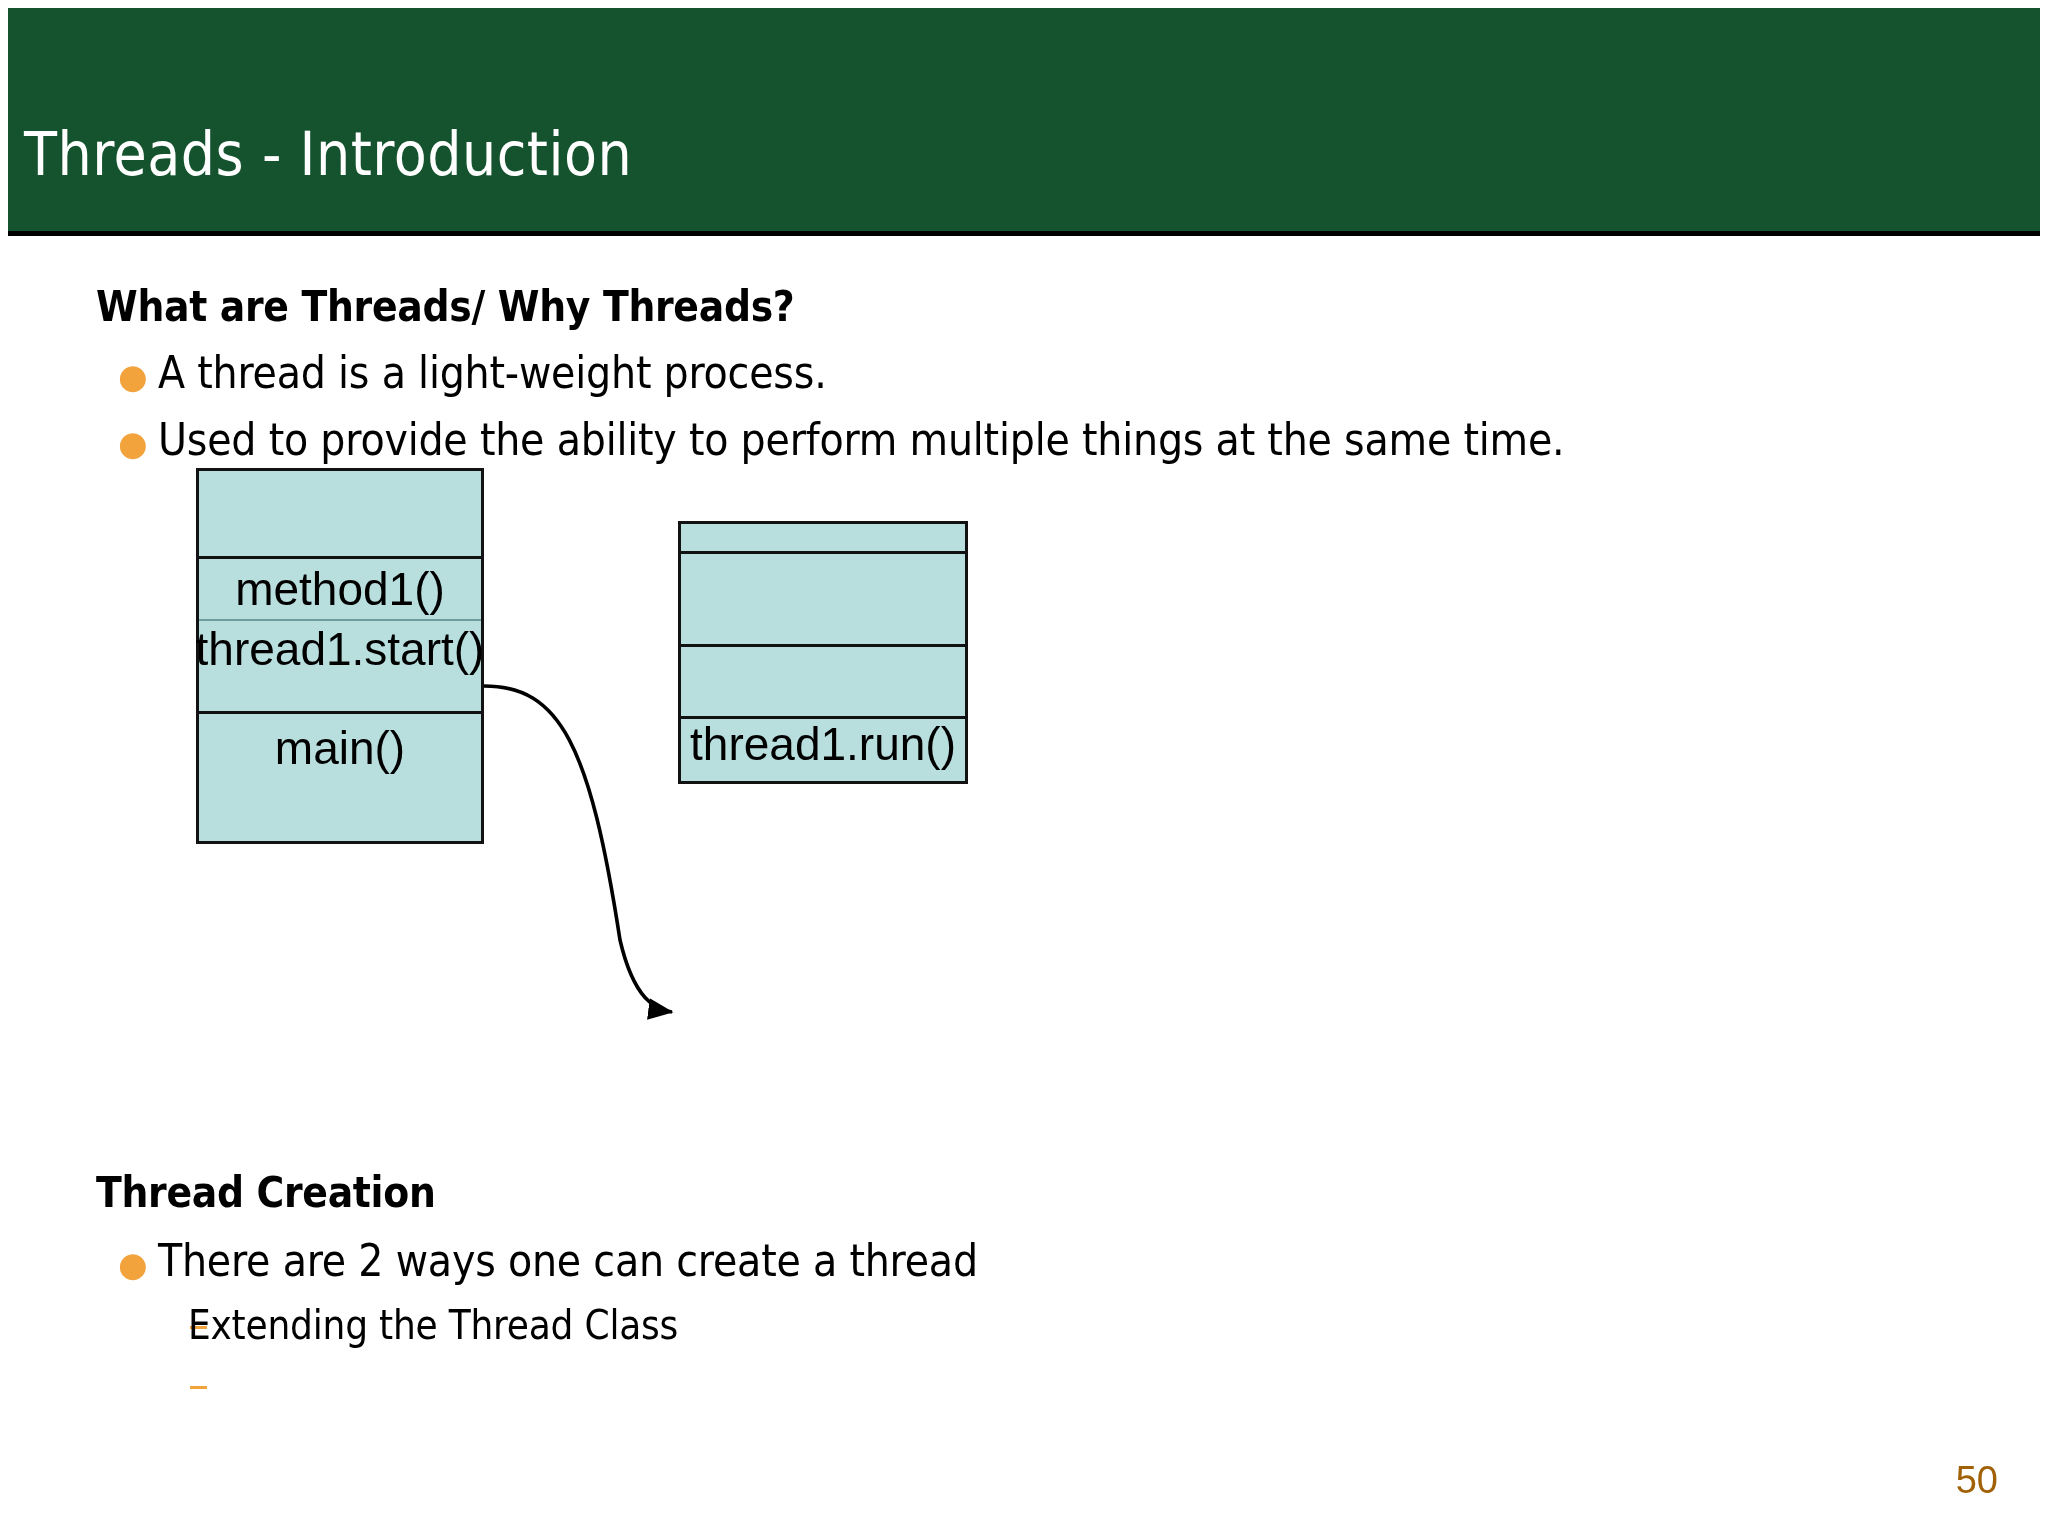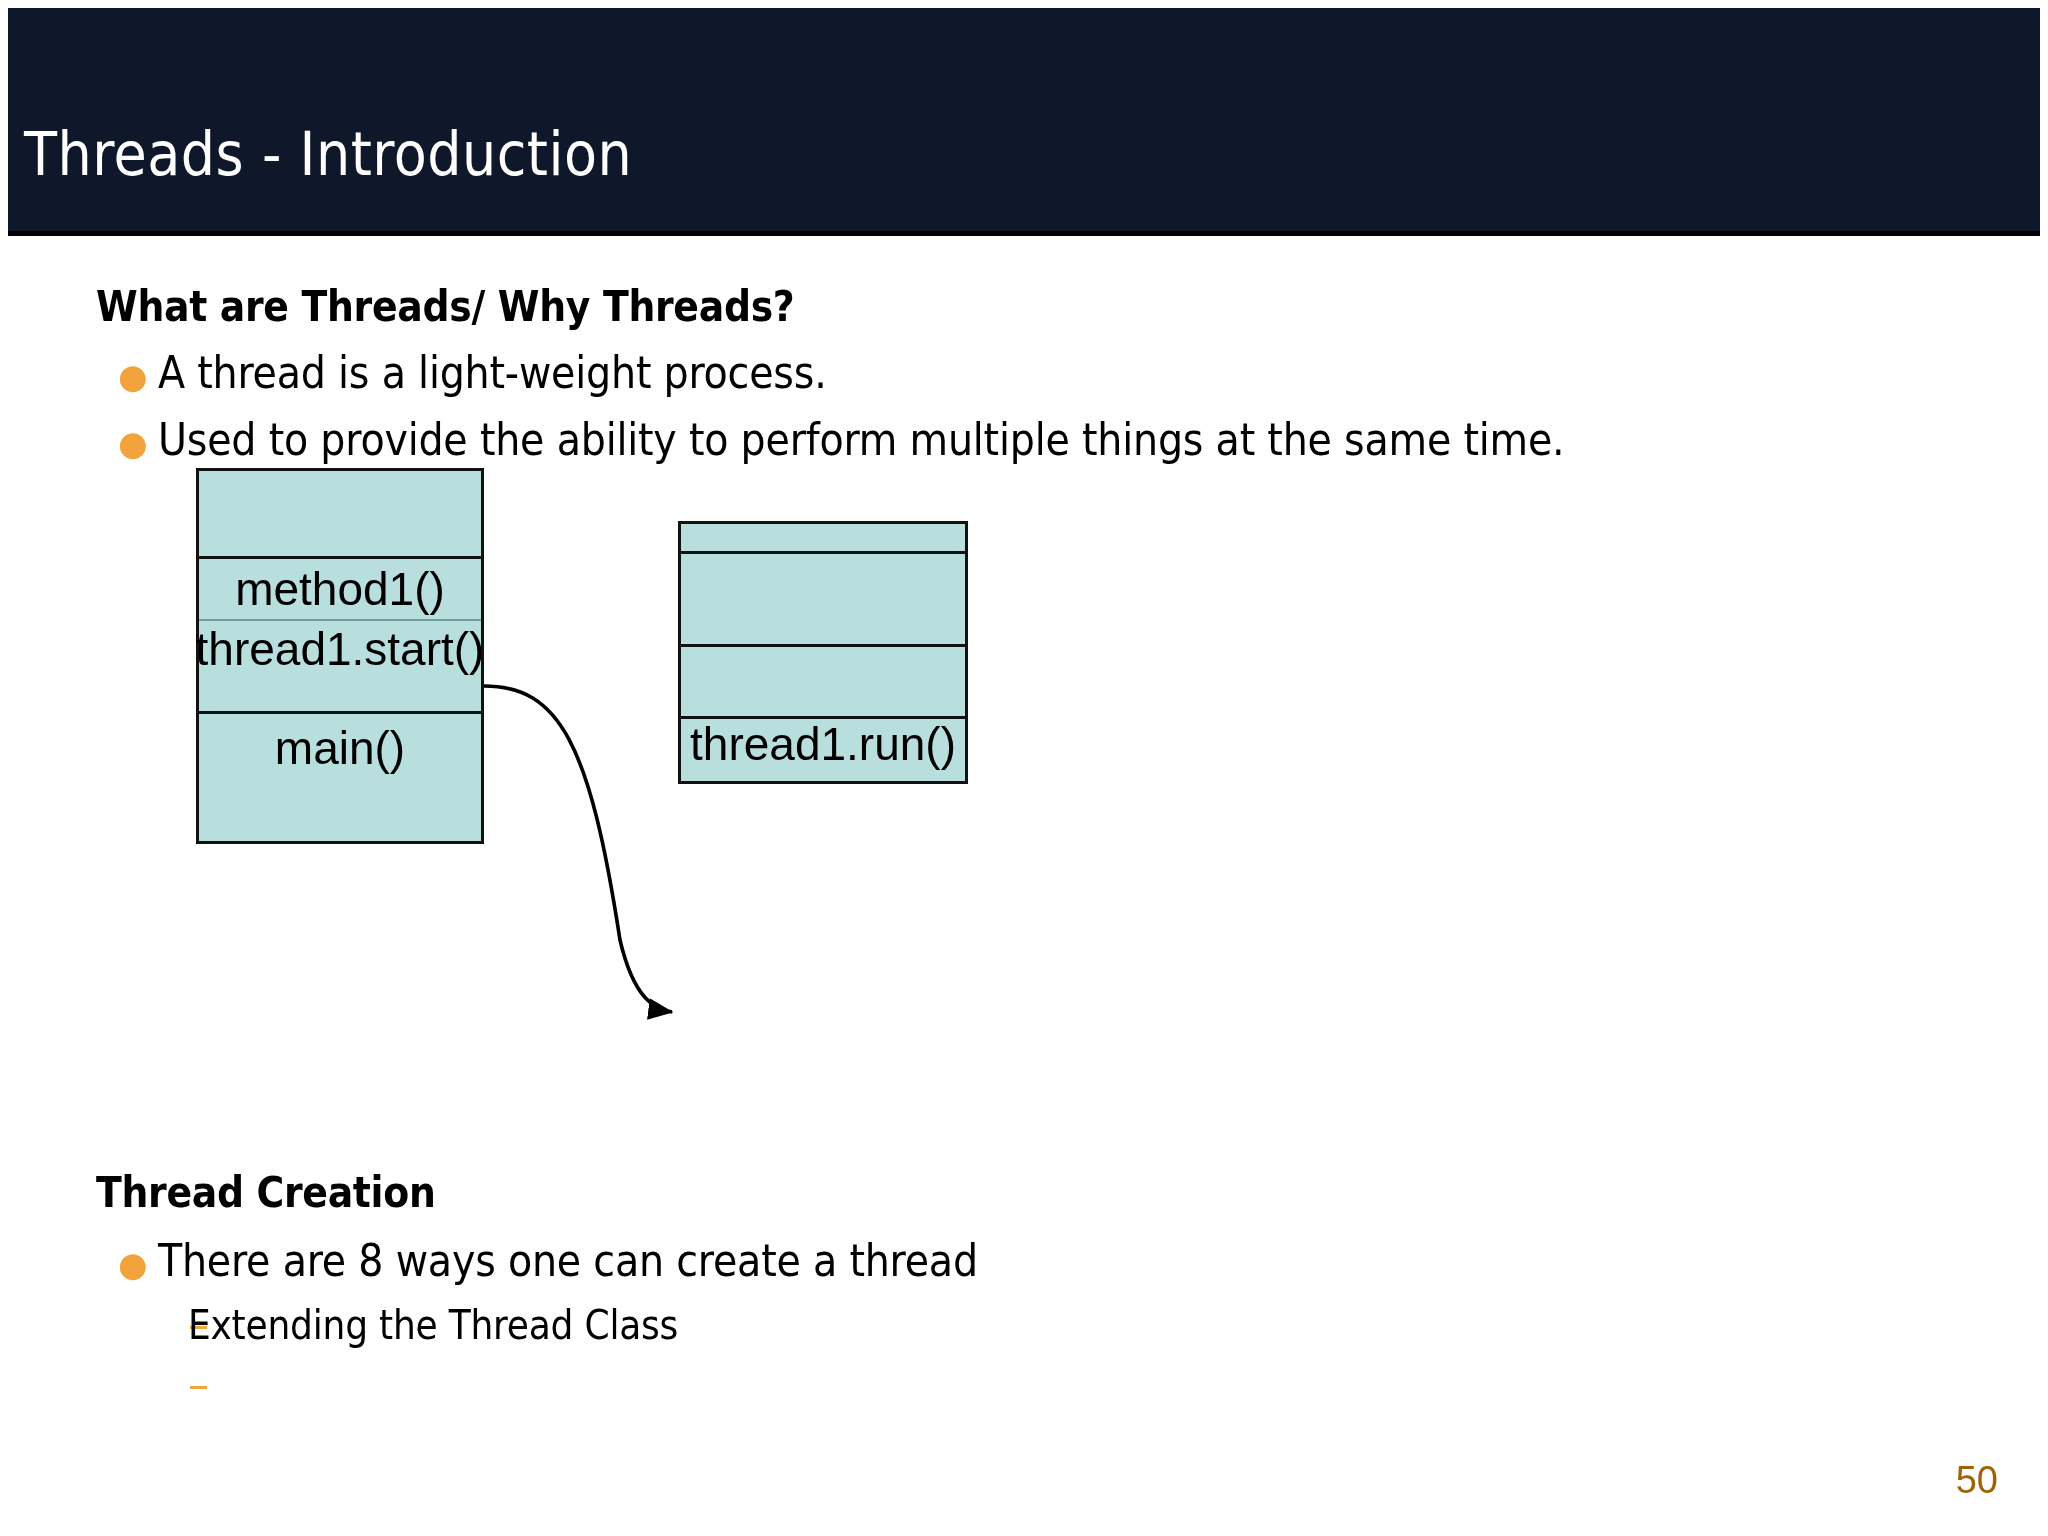--- a/index.html
+++ b/index.html
@@ -15,21 +15,21 @@
     font-family: "DejaVu Sans", "Liberation Sans", sans-serif;
   }
 
   
   #slide-title-bar {
     position: absolute;
     left: 8px;
     top: 8px;
     width: 2032px;
     height: 228px;
-    background: #0f172a;
+    background: #14532d;
     border-bottom: 5px solid #000000;
     box-sizing: border-box;
   }
   #slide-title-text {
     position: absolute;
     left: 16px;
     bottom: 42px;
     color: #ffffff;
     font-size: 60px;
     font-weight: 400;
@@ -193,21 +193,21 @@
     </defs>
     <path d="M 484 686 C 560 686 590 745 620 940 C 634 1000 656 1010 672 1012" fill="none" stroke="#000000" stroke-width="3.6" marker-end="url(#arrowhead)"></path>
   </svg>
 </div>
 
 <div id="creation-block" class="text-block">
   <div class="section-heading">Thread Creation</div>
 
   <div class="bullet-row">
     <span class="bullet-mark">●</span>
-    <span class="bullet-text">There are 8 ways one can create a thread</span>
+    <span class="bullet-text">There are 2 ways one can create a thread</span>
   </div>
 
   <div class="bullet-row sub-row">
     <span class="dash-mark">–</span>
     <span class="sub-text">Extending the Thread Class</span>
   </div>
 
   <div class="bullet-row sub-row">
     <span class="dash-mark">–</span>
   </div>

